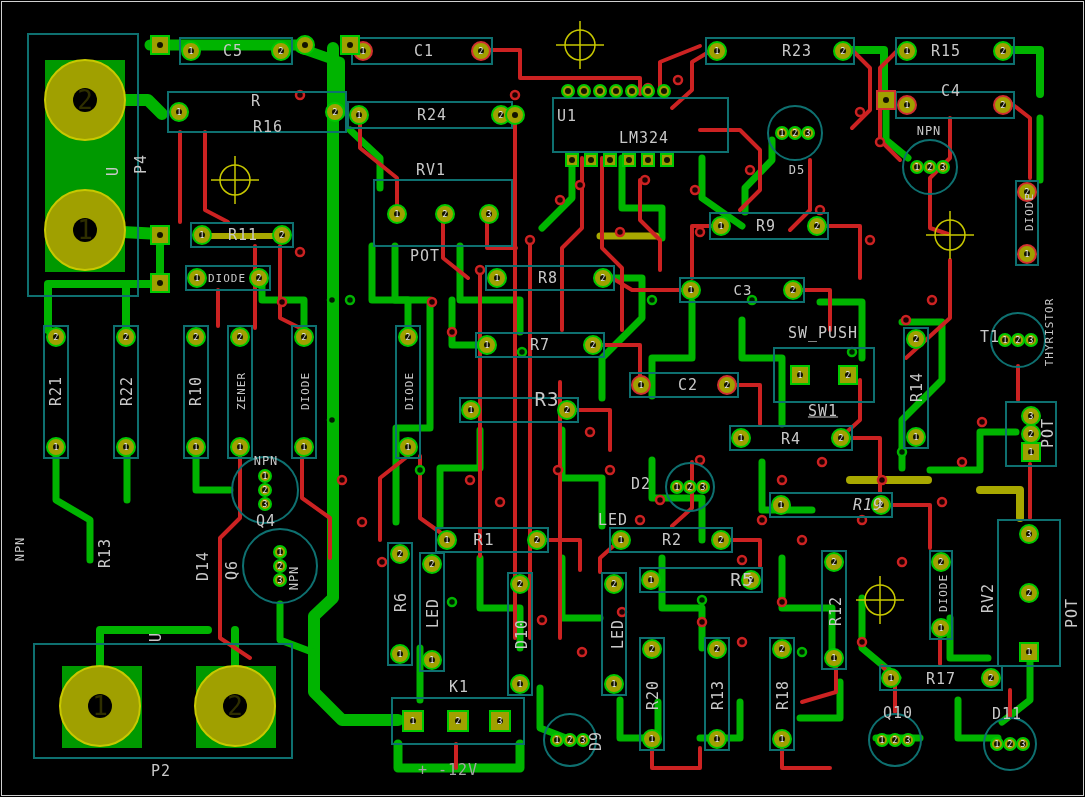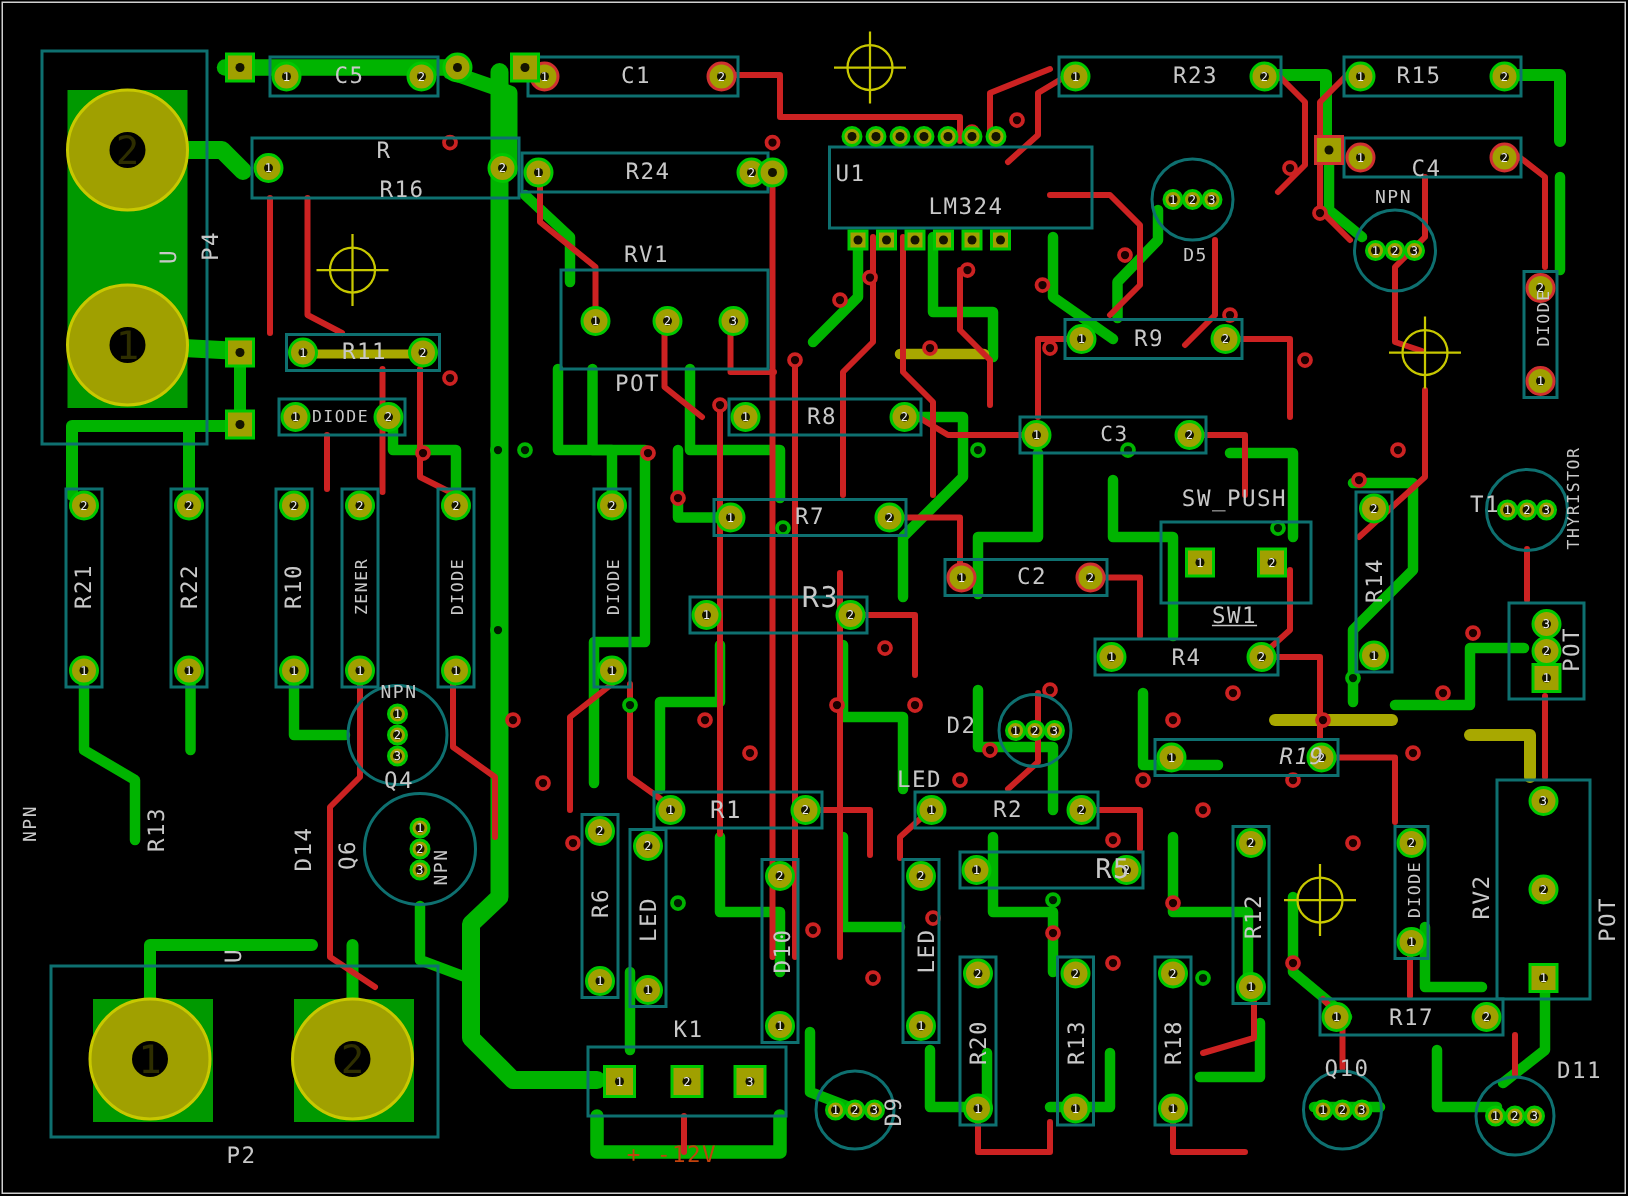--- a/index.html
+++ b/index.html
@@ -670,21 +670,21 @@
   <div id="labels">
       <div class="lbl" style="left: 233px; top: 51px; font-size: 15px;">C5</div>
       <div class="lbl" style="left: 424px; top: 51px; font-size: 15px;">C1</div>
       <div class="lbl" style="left: 256px; top: 101px; font-size: 15px;">R</div>
       <div class="lbl" style="left: 268px; top: 127px; font-size: 15px;">R16</div>
       <div class="lbl" style="left: 432px; top: 115px; font-size: 15px;">R24</div>
       <div class="lbl" style="left: 567px; top: 116px; font-size: 15px;">U1</div>
       <div class="lbl" style="left: 644px; top: 138px; font-size: 15px;">LM324</div>
       <div class="lbl" style="left: 777px; top: 51px; font-size: 15px; margin-left: 20px;">R23</div>
       <div class="lbl" style="left: 946px; top: 51px; font-size: 15px;">R15</div>
-      <div class="lbl" style="left: 951px; top: 113px; font-size: 15px;">C4</div>
+      <div class="lbl" style="left: 951px; top: 91px; font-size: 15px;">C4</div>
       <div class="lbl" style="left: 929px; top: 131px; font-size: 12px;">NPN</div>
       <div class="lbl" style="left: 431px; top: 170px; font-size: 15px;">RV1</div>
       <div class="lbl" style="left: 425px; top: 256px; font-size: 15px;">POT</div>
       <div class="lbl" style="left: 766px; top: 226px; font-size: 15px;">R9</div>
       <div class="lbl" style="left: 243px; top: 235px; font-size: 15px;">R11</div>
       <div class="lbl" style="left: 227px; top: 278px; font-size: 11px;">DIODE</div>
       <div class="lbl v" style="left: 1029px; top: 212px; font-size: 11px;">DIODE</div>
       <div class="lbl v" style="left: 56px; top: 391px; font-size: 15px;">R21</div>
       <div class="lbl v" style="left: 127px; top: 391px; font-size: 15px;">R22</div>
       <div class="lbl v" style="left: 196px; top: 391px; font-size: 15px;">R10</div>
@@ -723,22 +723,22 @@
       <div class="lbl v" style="left: 618px; top: 634px; font-size: 15px;">LED</div>
       <div class="lbl v" style="left: 836px; top: 611px; font-size: 15px;">R12</div>
       <div class="lbl v" style="left: 943px; top: 593px; font-size: 11px;">DIODE</div>
       <div class="lbl v" style="left: 988px; top: 598px; font-size: 15px;">RV2</div>
       <div class="lbl v" style="left: 1072px; top: 613px; font-size: 15px;">POT</div>
       <div class="lbl" style="left: 941px; top: 679px; font-size: 15px;">R17</div>
       <div class="lbl v" style="left: 653px; top: 695px; font-size: 15px;">R20</div>
       <div class="lbl v" style="left: 718px; top: 695px; font-size: 15px;">R13</div>
       <div class="lbl v" style="left: 783px; top: 695px; font-size: 15px;">R18</div>
       <div class="lbl" style="left: 459px; top: 687px; font-size: 15px;">K1</div>
-      <div class="lbl" style="left: 448px; top: 770px; font-size: 15px; color: #c2410c;">+ -12V</div>
+      <div class="lbl" style="left: 448px; top: 770px; font-size: 15px; color: #a3a3a3;">+ -12V</div>
       <div class="lbl" style="left: 161px; top: 771px; font-size: 15px;">P2</div>
       <div class="lbl v" style="left: 156px; top: 637px; font-size: 15px;">U</div>
       <div class="lbl v" style="left: 141px; top: 164px; font-size: 15px;">P4</div>
       <div class="lbl v" style="left: 113px; top: 171px; font-size: 15px;">U</div>
       <div class="lbl" style="left: 898px; top: 713px; font-size: 15px;">Q10</div>
-      <div class="lbl" style="left: 1007px; top: 714px; font-size: 15px; margin-left: 46px;">D11</div>
+      <div class="lbl" style="left: 1007px; top: 714px; font-size: 15px;">D11</div>
       <div class="lbl v" style="left: 596px; top: 741px; font-size: 15px;">D9</div>
     </div>
 </div>
 
 </body></html>

